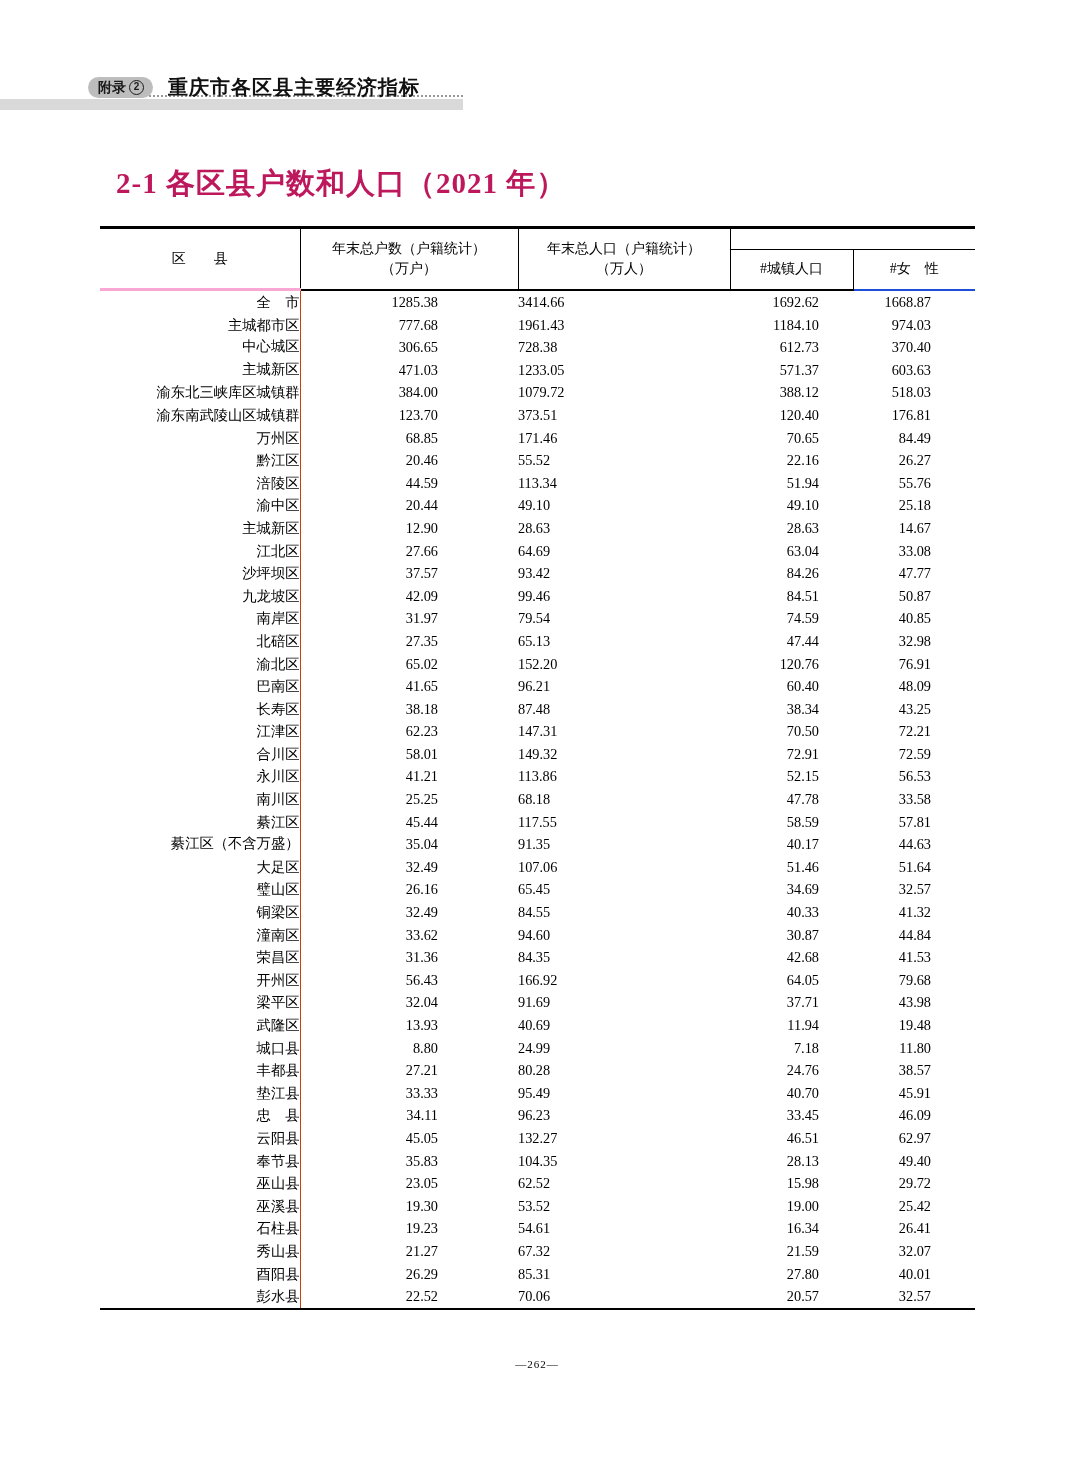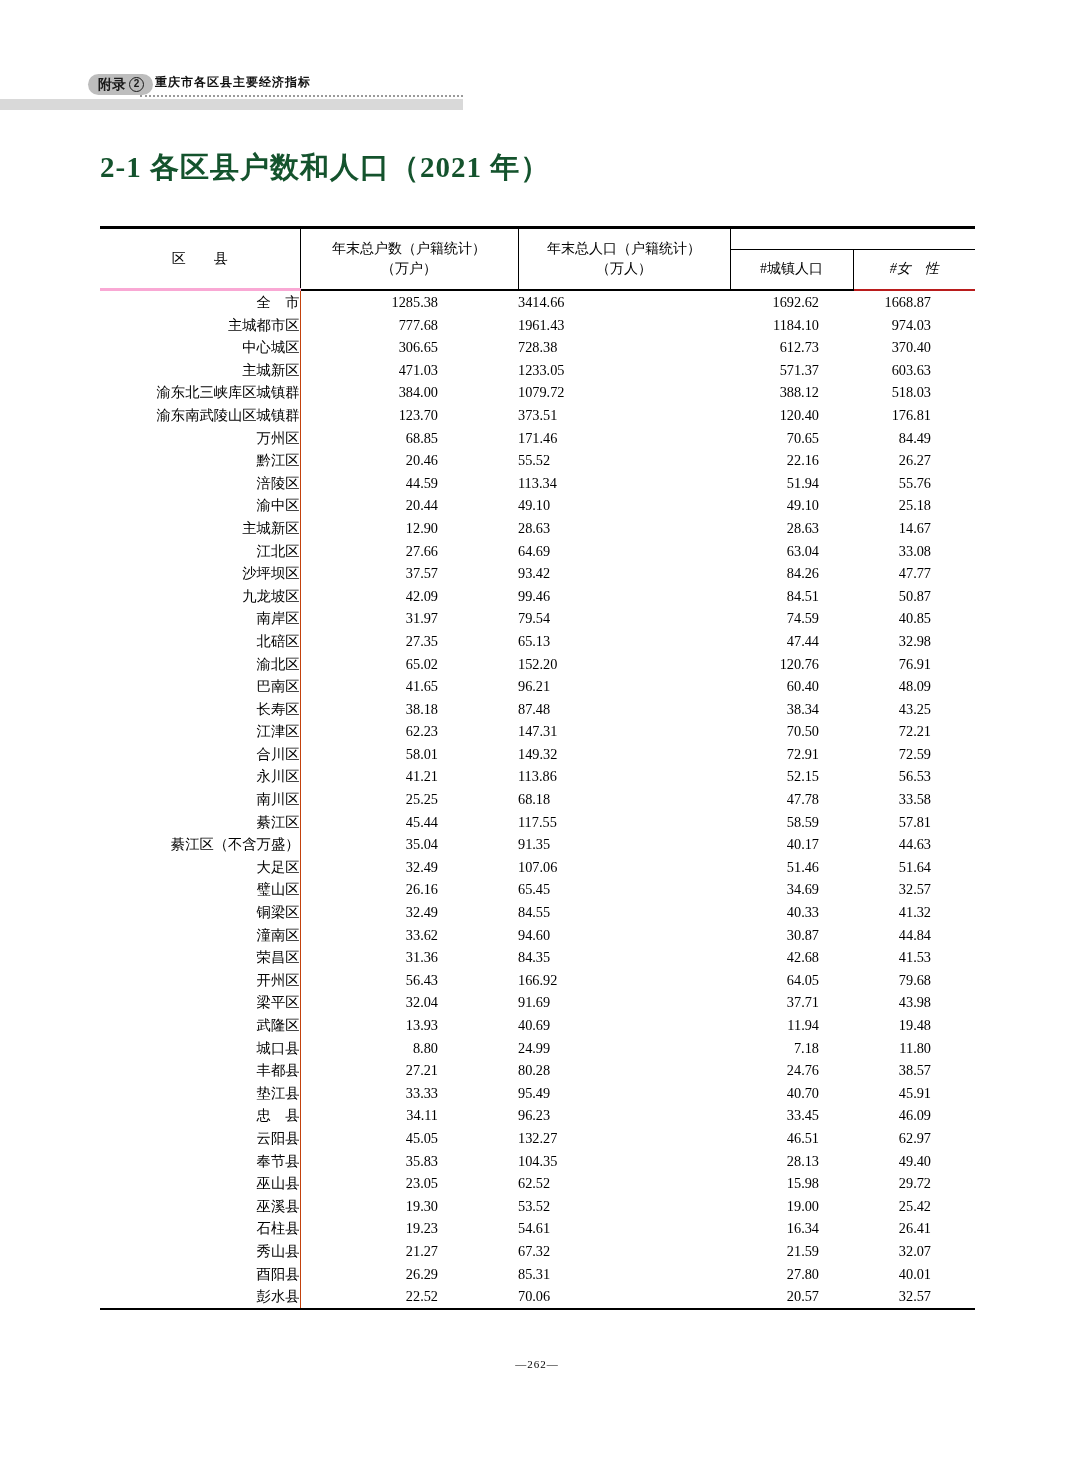--- a/index.html
+++ b/index.html
@@ -24,21 +24,22 @@
   .dotted-line {
     position: absolute;
     left: 140px; top: 95px;
     width: 323px; height: 0;
     border-bottom: 2px dotted #9a9a9a;
   }
   .doc-header {
     position: absolute;
     left: 88px; top: 74px;
     display: flex;
-    gap: 2px;
+    align-items: center;
+    gap: 15px;
     font-family: "Liberation Sans", sans-serif;
   }
   .badge {
     display: inline-flex;
     align-items: center;
     gap: 3px;
     background: #bdbdbd;
     border-radius: 11px;
     padding: 2px 9px 2px 10px;
     font-size: 14px;
@@ -50,35 +51,35 @@
     display: inline-flex;
     align-items: center;
     justify-content: center;
     width: 15px; height: 15px;
     border: 1.5px solid #1a1a1a;
     border-radius: 50%;
     font-size: 10px;
     font-weight: bold;
   }
   .doc-header-title {
-    font-size: 12px;
+    font-size: 20px;
     font-weight: bold;
     color: #111;
     letter-spacing: 1px;
   }
 
   
   .page-title {
     position: absolute;
     left: 100px; top: 148px;
-    margin: 0;
+    margin: 16px;
     font-size: 29px;
     font-weight: bold;
     letter-spacing: 1px;
-    color: #14532d;
+    color: #be185d;
     font-family: "Liberation Serif", "DejaVu Serif", serif;
     text-align: center;
   }
 
   
   .stat-table {
     position: absolute;
     left: 100px; top: 226px;
     width: 875px;
     border-collapse: collapse;
@@ -89,30 +90,30 @@
   .stat-table th, .stat-table td {
     padding: 0;
     font-weight: normal;
     color: #000;
   }
   thead th { font-size: 14px; line-height: 1.4; text-align: center; vertical-align: middle; }
   .h-region   { border-right: 1px solid #000; border-bottom: 3px solid #f9a8d4; }
   .h-two      { border-right: 1px solid #000; border-bottom: 2px solid #000; }
   .h-spacer   { height: 22px; border-bottom: 1px solid #000; }
   .h-urban    { border-right: 1px solid #000; border-bottom: 2px solid #000; height: 40px; }
-  .h-female   { border-bottom: 2px solid #b91c1c; font-style: italic; }
+  .h-female   { border-bottom: 2px solid #1d4ed8; }
 
   tbody td {
     height: 22.6px;
     font-size: 14.3px;
     line-height: 22.6px;
     white-space: nowrap;
   }
   td.name { text-align: right; padding-left: 18px; border-right: 1px solid #c2410c; }
-  td.name.ind { padding-left: 31px; }
+  td.name.ind { padding-left: 31px; font-family: Liberation Mono, monospace; }
   td.n1 { text-align: right; padding-right: 80px; }
   td.n2 { text-align: left; padding-right: 82px; }
   td.n3 { text-align: right; padding-right: 34px; }
   td.n4 { text-align: right; padding-right: 44px; }
 
   
   .page-footer {
     position: absolute;
     left: 0; top: 1358px;
     width: 1074px;

